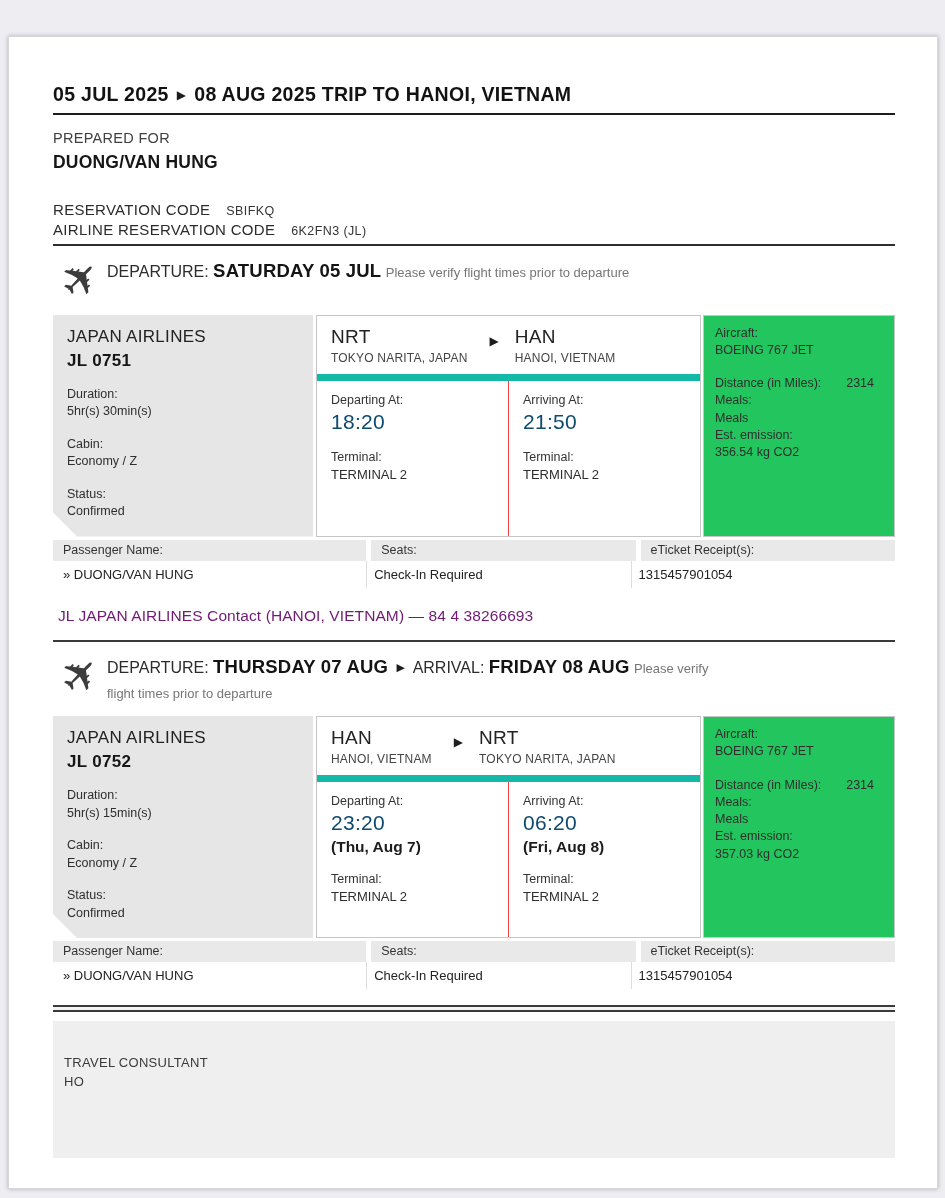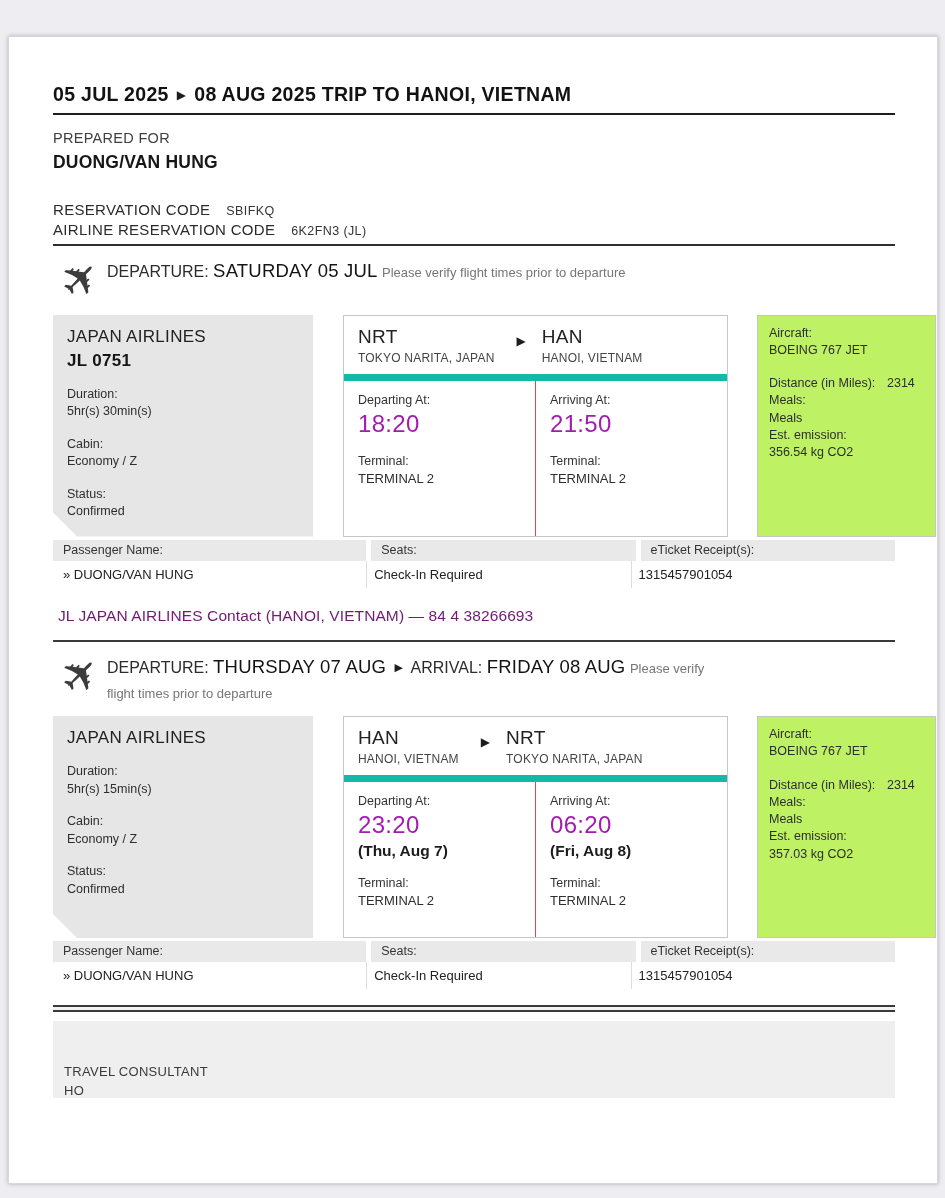--- a/index.html
+++ b/index.html
@@ -46,74 +46,74 @@
   .seg-head { display:flex; align-items:flex-start; padding:7px 0 6px 0; }
   .plane-wrap {
     width:54px; flex:0 0 54px; height:52px;
     display:flex; align-items:center; justify-content:center;
   }
   .plane-glyph {
     font-size:46px; color:#3c3c3c; line-height:1;
     transform:rotate(-45deg); display:inline-block;
   }
   .seg-head-text { max-width:625px; font-size:16px; color:#2c2c2c; line-height:1.55; padding-top:4px; }
-  .seg-head-text .hd-strong { font-size:18.5px; font-weight:normal; color:#141414; letter-spacing:.2px; }
+  .seg-head-text .hd-strong { font-size:18.5px; font-weight:bold; color:#141414; letter-spacing:.2px; }
   .seg-head-text .hd-arrow { font-size:11px; vertical-align:2px; margin:0 4px; color:#1d1d1d; }
   .seg-head-text .hd-note { font-size:13px; color:#767676; }
   .seg-head span:empty { display:none; }
 
   
-  .card { display:flex; margin-top:4px; height:222px;gap:27px; }
+  .card { display:flex; margin-top:4px; height:222px; }
   .card-left {
     flex:0 0 260px; background:#e6e6e6; color:#2e2e2e;
     padding:12px 14px 0 14px; margin-right:3px;
     clip-path:polygon(0 0,100% 0,100% 100%,24px 100%,0 calc(100% - 24px));
   }
   .airline-name { font-size:17px; color:#222; letter-spacing:.3px; }
   .flight-number { font-size:17px; font-weight:bold; color:#161616; margin-top:4px; letter-spacing:.3px; }
   .kv { margin-top:15px; font-size:12.5px; line-height:1.4; color:#2e2e2e; }
   .card-mid {
     flex:0 0 385px; border:1px solid #c6c6c6; background:#fff;
     display:flex; flex-direction:column; margin-right:2px;
   }
   .route-row { display:flex; align-items:flex-start; border-bottom:7px solid #14b8a6; padding:10px 0 9px 14px; }
   .route-cell .route-code { font-size:19px; color:#222; letter-spacing:.3px; }
   .route-cell .route-city { font-size:12px; color:#444; margin-top:3px; letter-spacing:.2px; }
   .route-arrow { font-size:12px; color:#1d1d1d; margin:8px 16px 0 22px; }
   .times-row { display:flex; flex:1; }
   .time-col { flex:1; padding:12px 8px 0 14px; }
   .time-col.right { border-left:1px solid #ef4444; }
   .small-label { font-size:12.5px; color:#333; }
-  .big-time { font-size:24px; color:#a21caf; margin-top:3px; letter-spacing:.3px; }
+  .big-time { font-size:21px; color:#0c4a6e; margin-top:3px; letter-spacing:.3px; }
   .date-bold { font-size:15.5px; font-weight:bold; color:#1c1c1c; margin-top:3px; }
   .date-bold:empty { display:none; margin:0; }
   .terminal-block { margin-top:16px; }
   .terminal-val { font-size:13px; color:#2e2e2e; margin-top:3px; }
-  .card-right { flex:1; border:1px solid #c6c6c6; background:#bef264; padding:9px 8px 0 11px; font-size:12.5px; line-height:1.38; color:#2e2e2e; }
+  .card-right { flex:1; border:1px solid #c6c6c6; background:#22c55e; padding:9px 8px 0 11px; font-size:12.5px; line-height:1.38; color:#2e2e2e; }
   .aircraft-block { margin-bottom:16px; }
   .dist-row { display:flex; align-items:flex-start; }
   .dist-label { width:118px; }
   .dist-val { margin-left:auto; padding-right:12px; }
 
   
   .ptable { margin-top:3px; }
   .pt-head { display:flex; gap:5px; }
   .pt-head .pt-cell { background:#e9e9e9; font-size:12.5px; color:#333; padding:3px 0 4px 10px; }
   .pt-body { display:flex; }
   .pt-body .pt-cell { font-size:13px; color:#222; padding:6px 0 6px 10px; }
   .pt-body .pt-c2, .pt-body .pt-c3 { border-left:1px solid #dcdcdc; padding-left:7px; }
   .pt-c1 { flex:0 1 37.2%; } .pt-c2 { flex:0 1 31.4%; } .pt-c3 { flex:1 1 auto; }
 
   .contact-line { margin-top:19px; font-size:15.5px; color:#701a75; padding-left:5px; letter-spacing:.1px; }
 
   .section-divider { border-top:2px solid #3a3a3a; margin-top:15px; }
 
   
   .footer-rule { margin-top:16px; height:7px; border-top:2px solid #3a3a3a; border-bottom:2px solid #3a3a3a; background:#f2f2f2; }
-  .consultant-box { margin-top:9px; background:#efefef; height:77px; padding:42px 10px 0 11px; }
+  .consultant-box { margin-top:9px; background:#efefef; height:137px; padding:33px 10px 0 11px; }
   .consultant-box .c-line { font-size:13px; color:#3a3a3a; line-height:1.45; letter-spacing:.3px; }
 </style>
 </head>
 <body>
 
 <div class="page">
 
   <div class="title-row">
     <span>05 JUL 2025</span><span class="t-arrow">▶</span><span>08 AUG 2025 TRIP TO HANOI, VIETNAM</span>
   </div>
@@ -241,20 +241,21 @@
       <span class="hd-arrow">▶</span>
       <span>ARRIVAL:</span>
       <span class="hd-strong">FRIDAY 08 AUG</span>
       <span class="hd-note">Please verify flight times prior to departure</span>
     </div>
   </div>
 
   <div class="card">
     <div class="card-left">
       <div class="airline-name">JAPAN AIRLINES</div>
+      <div class="flight-number">JL 0752</div>
       <div class="kv">
         <div>Duration:</div>
         <div>5hr(s) 15min(s)</div>
       </div>
       <div class="kv">
         <div>Cabin:</div>
         <div>Economy / Z</div>
       </div>
       <div class="kv">
         <div>Status:</div>

